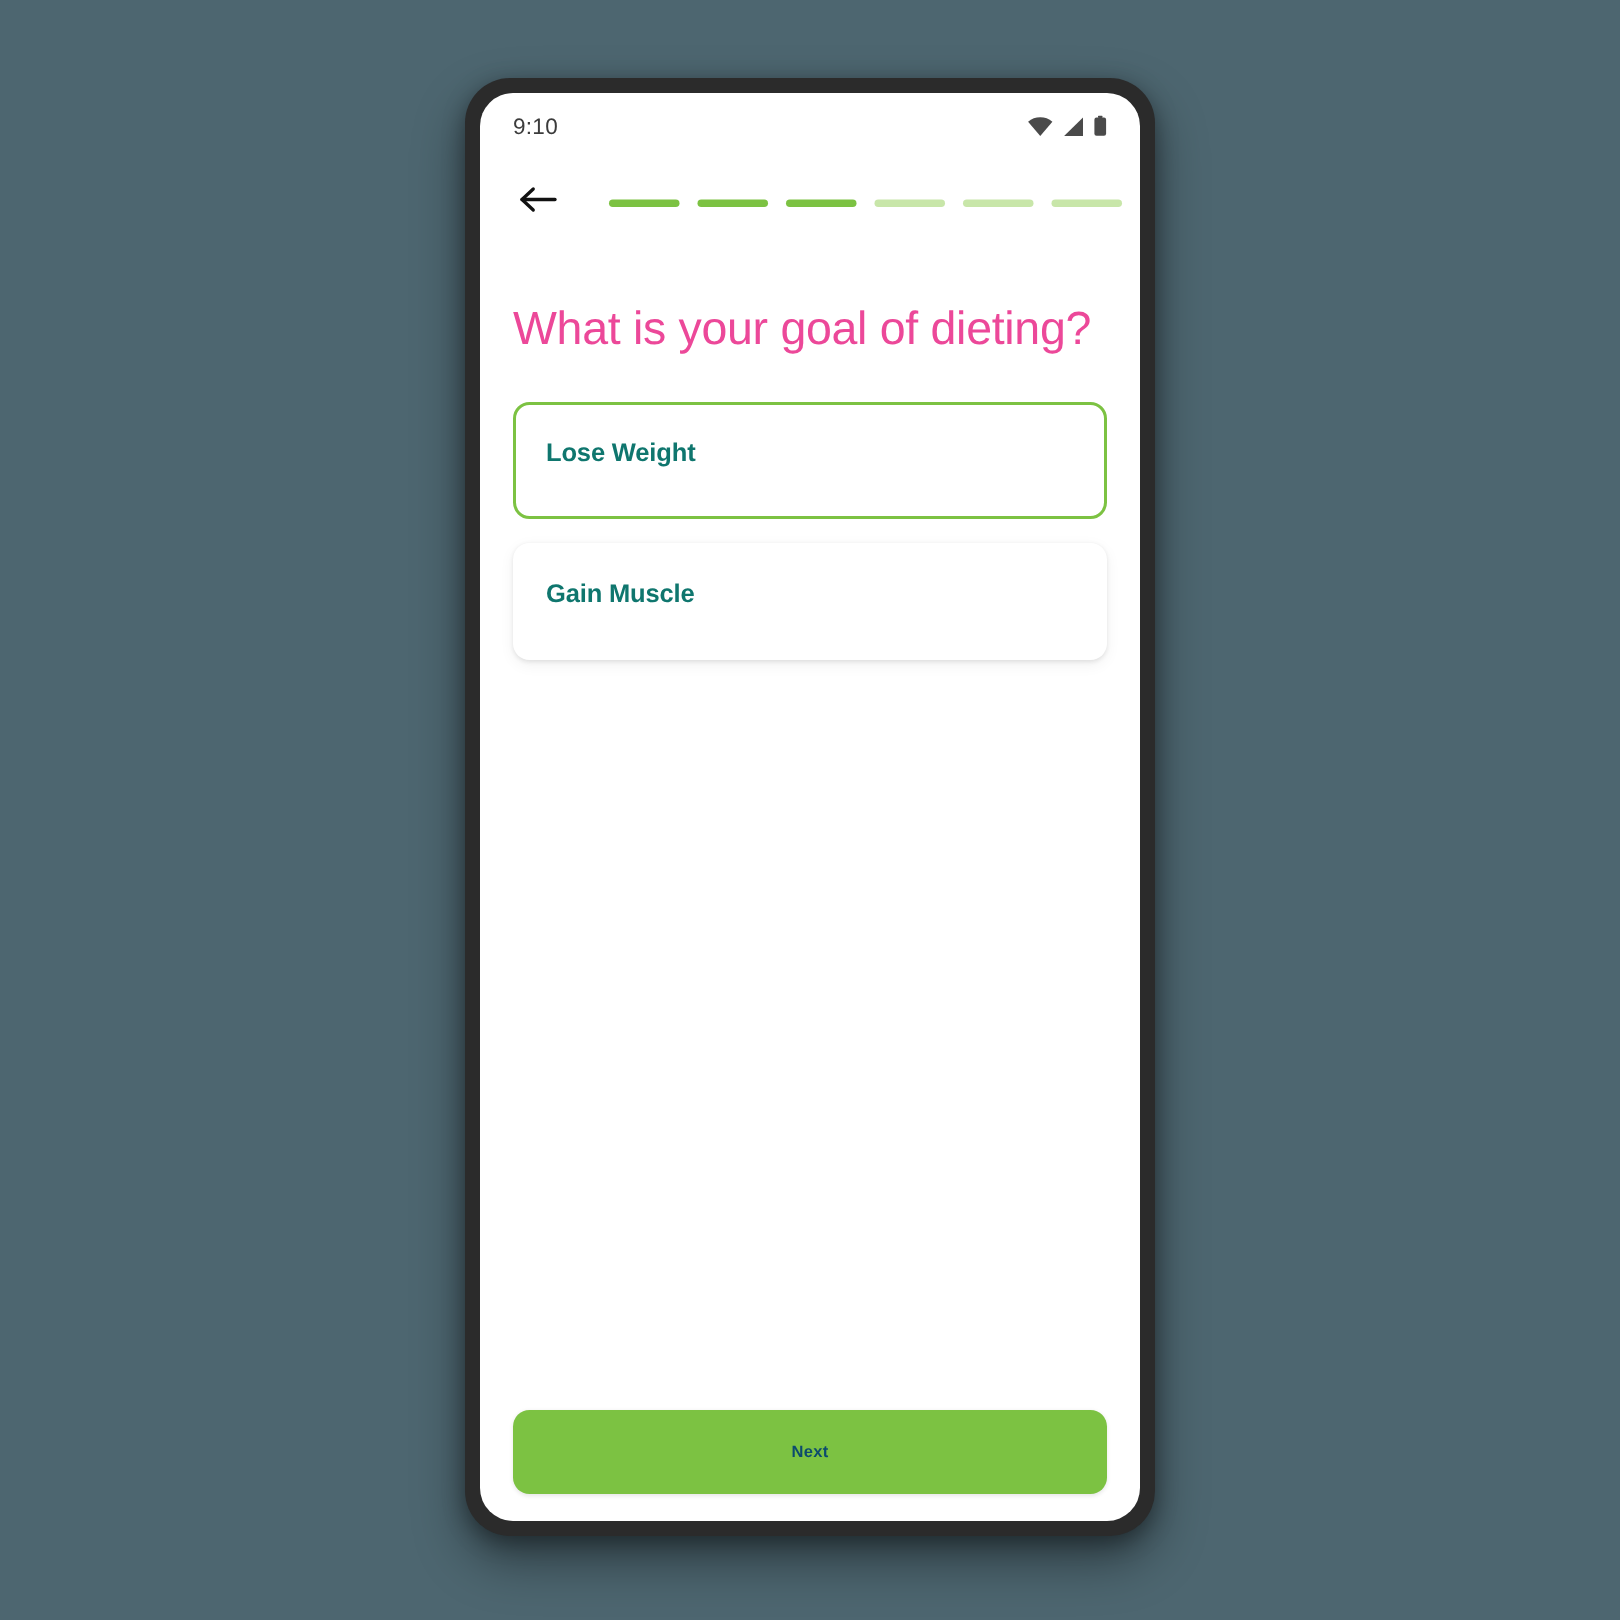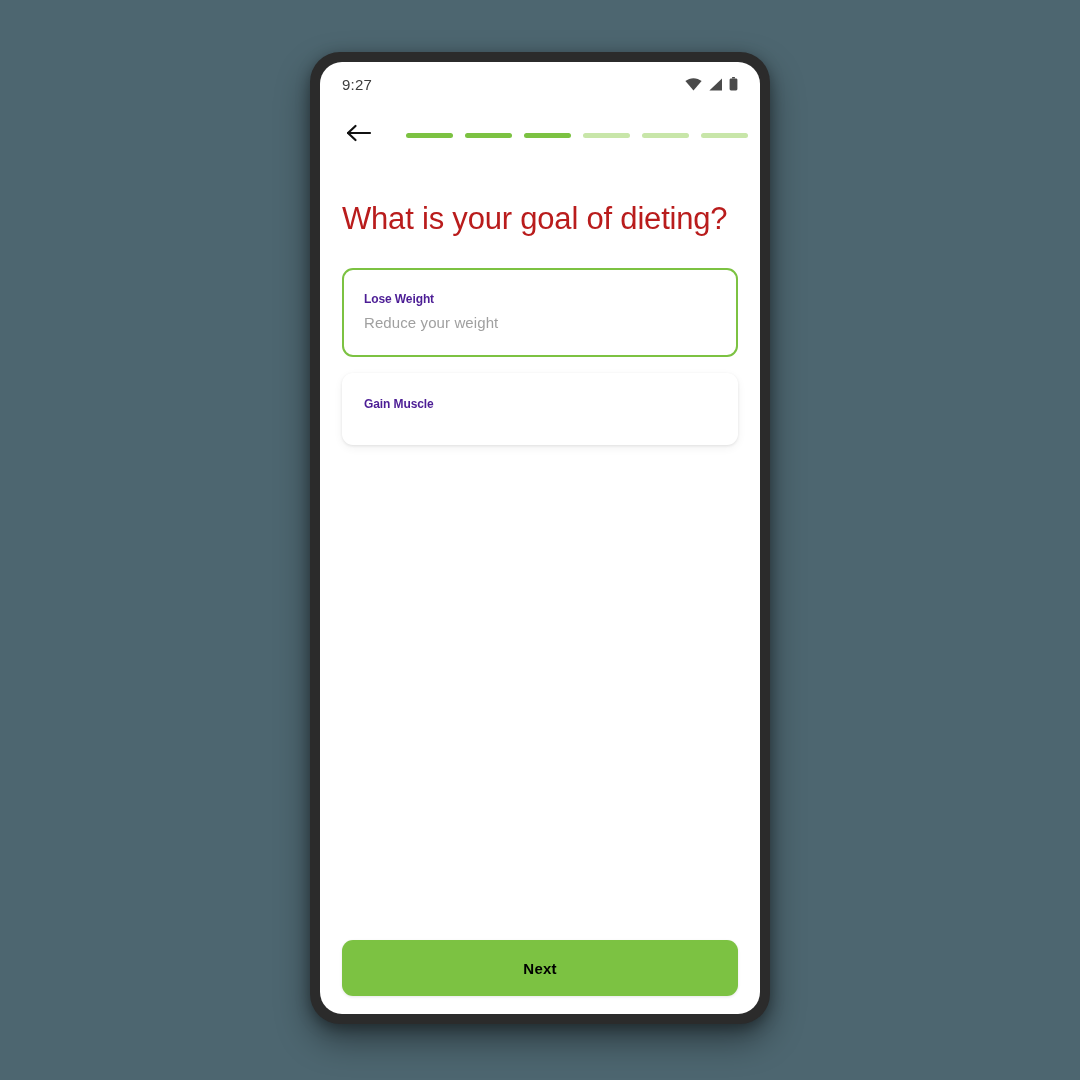--- a/index.html
+++ b/index.html
@@ -105,21 +105,21 @@
     display: flex;
     flex-direction: column;
     padding: 0 22px;
     min-height: 0;
   }
 
   #page-title {
     font-size: 31px;
     line-height: 1.34;
     font-weight: 400;
-    color: #b91c1c;
+    color: #ec4899;
     letter-spacing: -0.2px;
     margin-top: 34px;
     margin-bottom: 28px;
   }
 
   #option-list {
     display: flex;
     flex-direction: column;
     gap: 16px;
   }
@@ -133,23 +133,23 @@
     box-shadow: 0 1px 3px rgba(0,0,0,0.09),
                 0 3px 10px rgba(0,0,0,0.055);
   }
 
   .option-card.selected {
     border-color: #7cc242;
     box-shadow: none;
   }
 
   .option-title {
-    font-size: 12px;
+    font-size: 17px;
     font-weight: bold;
-    color: #4c1d95;
+    color: #0f766e;
     letter-spacing: -0.1px;
     margin-bottom: 8px;
   }
 
   .option-subtitle {
     font-size: 15px;
     font-weight: 400;
     color: #a0a0a0;
     letter-spacing: 0.1px;
   }
@@ -162,41 +162,41 @@
     display: flex;
     flex-direction: column;
     gap: 13px;
     padding-bottom: 18px;
   }
 
   .action-button {
     height: 56px;
     border-radius: 11px;
     background: #7cc242;
-    color: #000000;
-    font-size: 15px;
+    color: #0c4a6e;
+    font-size: 11px;
     font-weight: bold;
     letter-spacing: 0.2px;
     border: none;
     display: flex;
     align-items: center;
     justify-content: center;
     cursor: pointer;
     font-family: "Liberation Sans", sans-serif;
     box-shadow: 0 1px 3px rgba(0,0,0,0.10);
   }
 </style>
 </head>
 <body>
 
 <div id="phone-frame">
   <div id="phone-screen">
 
     <div id="status-bar">
-      <span id="status-time">9:27</span>
+      <span id="status-time">9:10</span>
       <span id="status-icons">
         <span>
           <svg width="17" height="13" viewBox="0 0 17 13">
             <path d="M8.5 12.6 L0.4 3.1 C2.7 1.2 5.5 0.2 8.5 0.2 C11.5 0.2 14.3 1.2 16.6 3.1 Z" fill="#4a4a4a"></path>
           </svg>
         </span>
         <span>
           <svg width="15" height="13" viewBox="0 0 15 13">
             <path d="M14 0.4 L14 12.6 L1.4 12.6 Z" fill="#4a4a4a"></path>
           </svg>
@@ -228,21 +228,20 @@
           <div class="progress-seg"></div>
         </div>
     </div>
 
     <div id="content">
       <h1 id="page-title">What is your goal of dieting?</h1>
 
       <div id="option-list">
           <div class="option-card selected">
             <div class="option-title">Lose Weight</div>
-            <div class="option-subtitle">Reduce your weight</div>
           </div>
           <div class="option-card">
             <div class="option-title">Gain Muscle</div>
           </div>
         </div>
 
       <div id="spacer"></div>
 
       <div id="footer-actions">
         <button class="action-button">Next</button>

